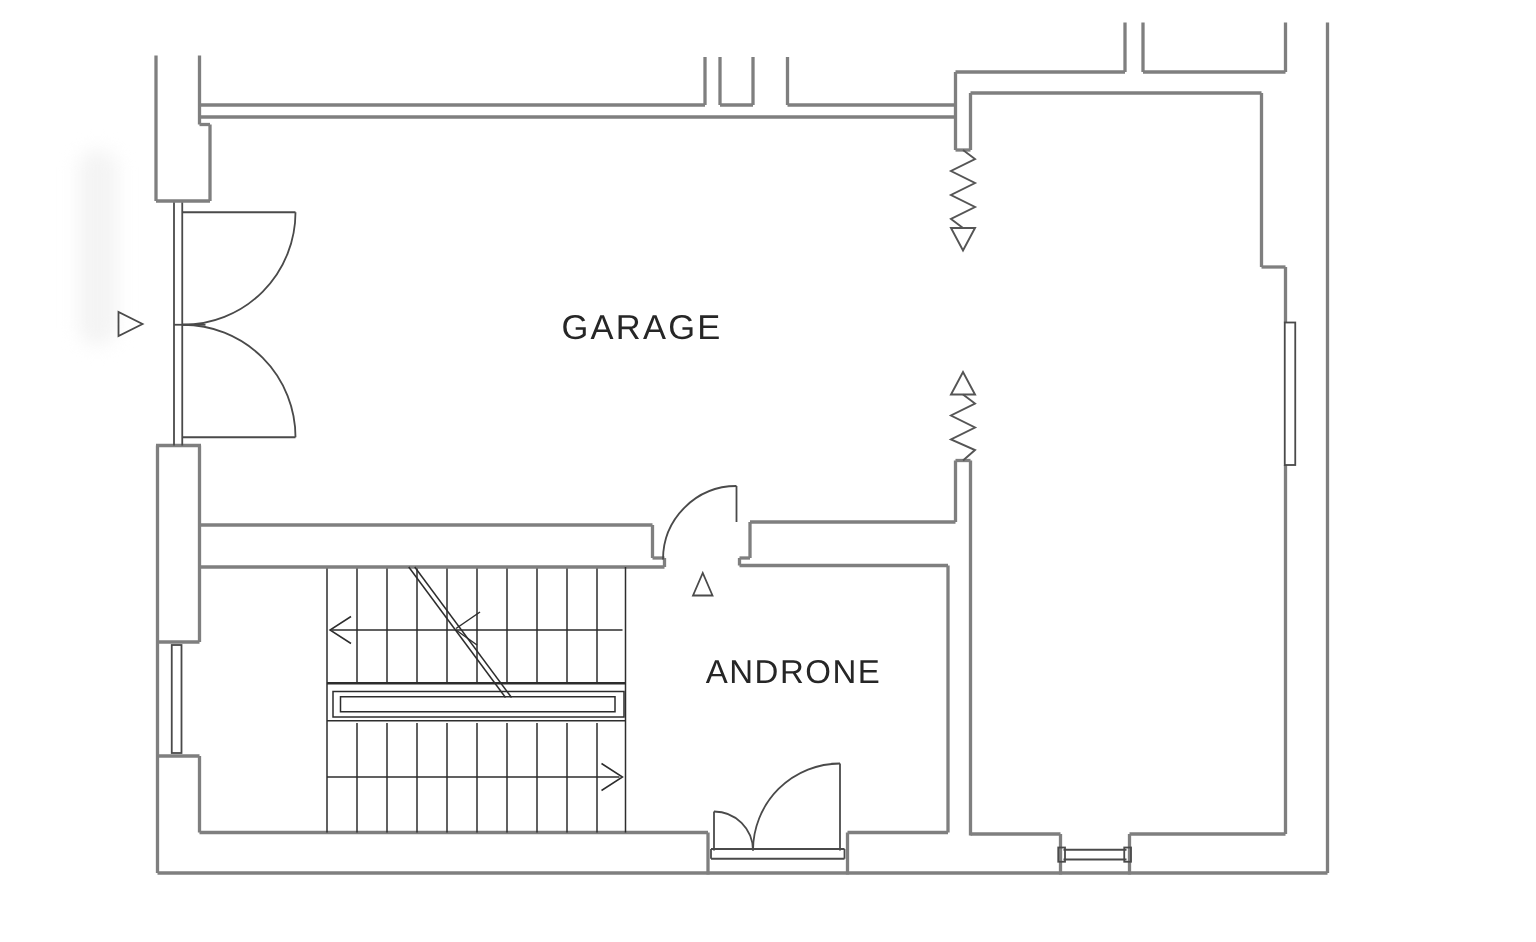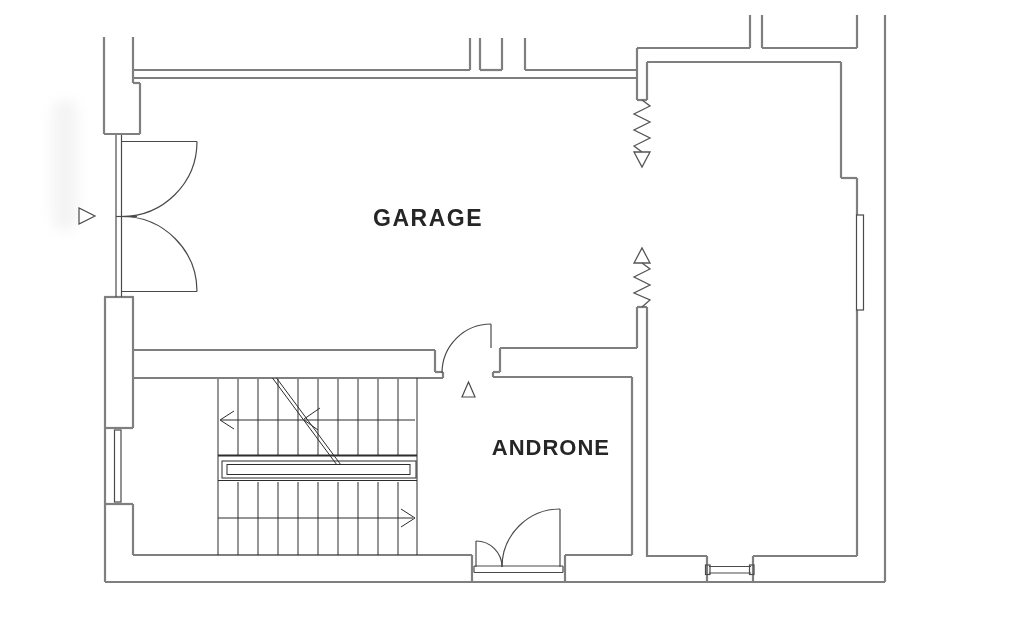--- a/index.html
+++ b/index.html
@@ -10,29 +10,28 @@
     font-family:"Liberation Sans", sans-serif;
     overflow:hidden;
   }
   .plan-svg{position:absolute;left:0;top:0;}
   .room-label{
     position:absolute;
     color:#262626;
     font-family:"Liberation Sans", sans-serif;
     text-align:center;
     white-space:nowrap;
-    font-weight:bold;
   }
   .garage-label{
     left:368px;top:205px;width:120px;
     font-size:23px;letter-spacing:1.5px;
   }
   .androne-label{
     left:448px;top:433px;width:162px;
-    font-size:22px;letter-spacing:1px;line-height:30px;text-align:right;
+    font-size:22px;letter-spacing:1px;line-height:30px;
   }
   .scan-artifact{
     position:absolute;left:52px;top:100px;width:26px;height:130px;
     background:#f4f4f4;filter:blur(6px);border-radius:12px;
   }
 </style>
 </head>
 <body>
 
 <div class="canvas">

